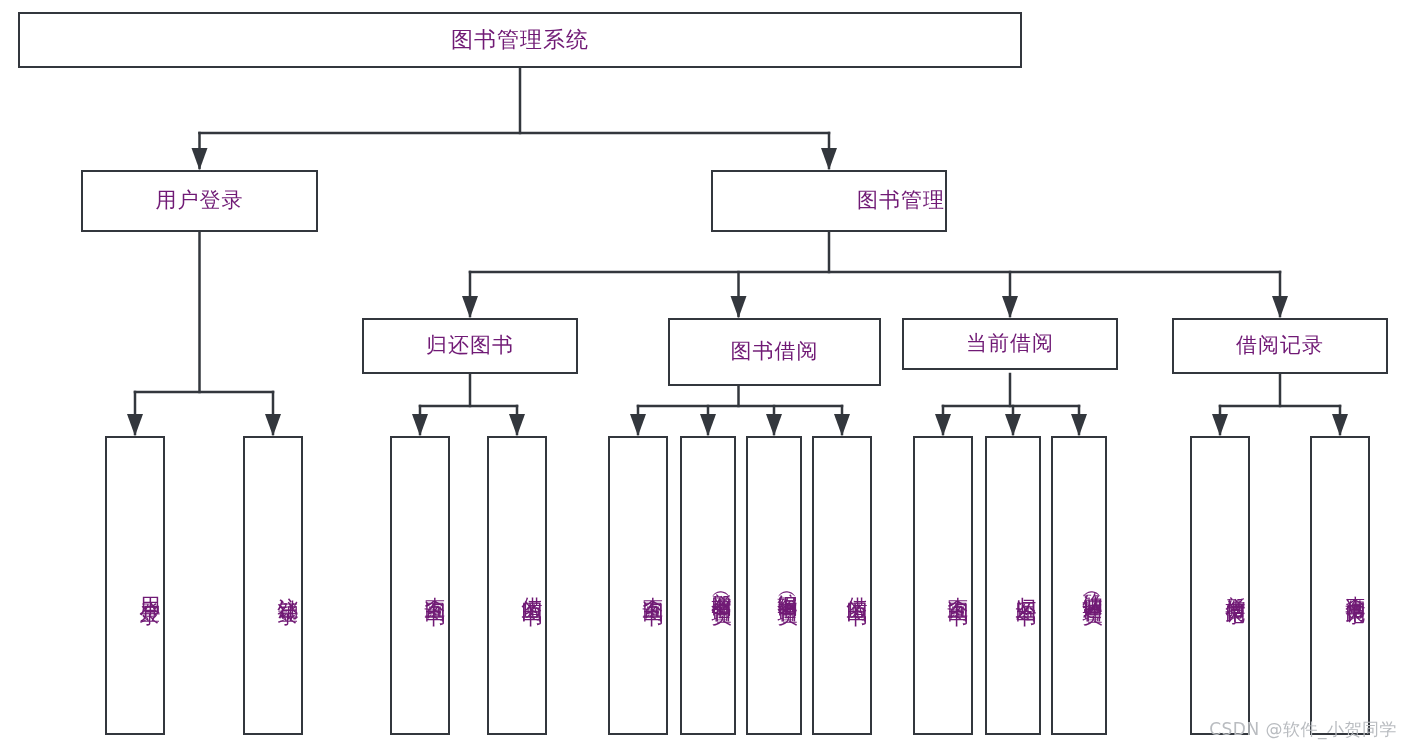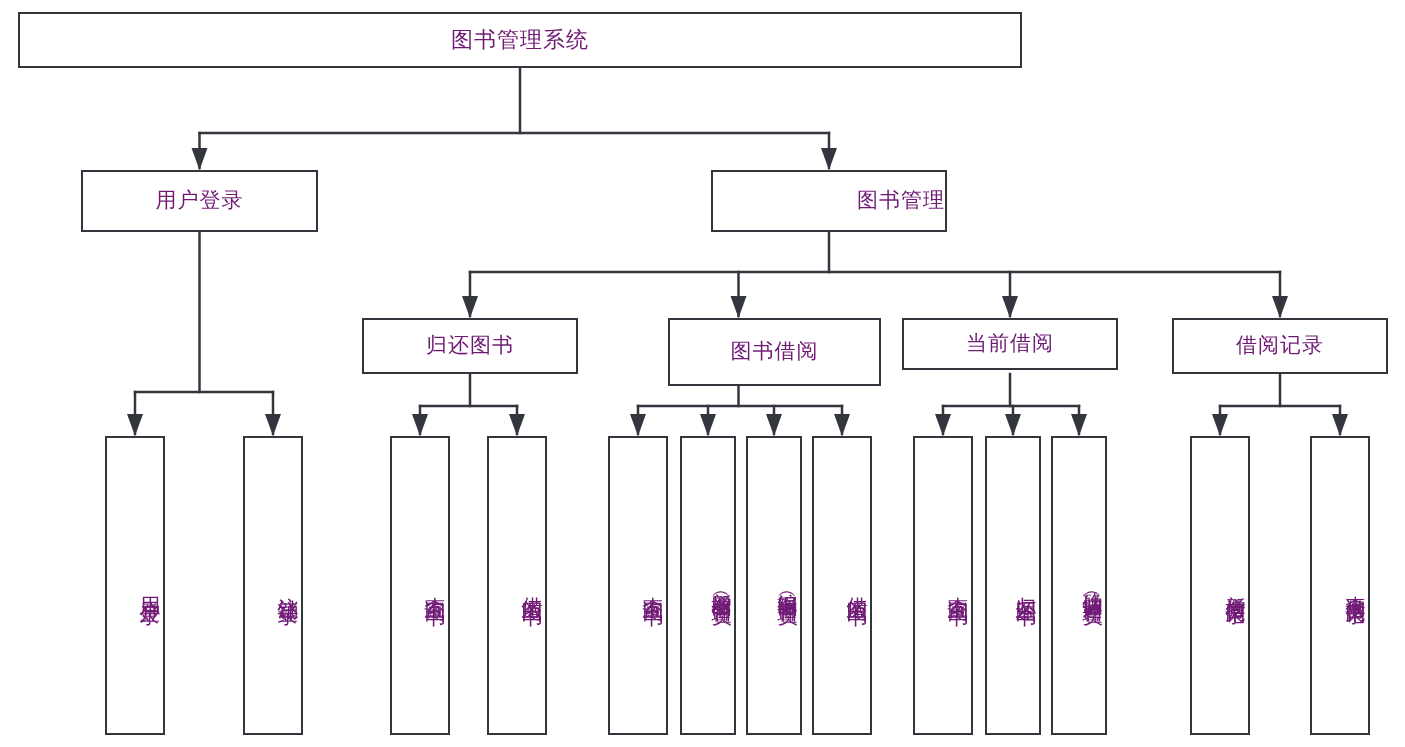--- a/index.html
+++ b/index.html
@@ -178,13 +178,14 @@
       <div class="node vert tall" style="left: 1051px; top: 436px; width: 56px; height: 299px;">
         <span>确认归还（管理员）</span>
       </div>
       <div class="node vert tall" style="left: 1190px; top: 436px; width: 60px; height: 299px;">
         <span>新增借阅记录</span>
       </div>
       <div class="node vert tall" style="left: 1310px; top: 436px; width: 60px; height: 299px;">
         <span>查询借阅记录</span>
       </div>
     </div>
+  <div class="watermark">CSDN @软件_小贺同学</div>
 </div>
 
 </body></html>

